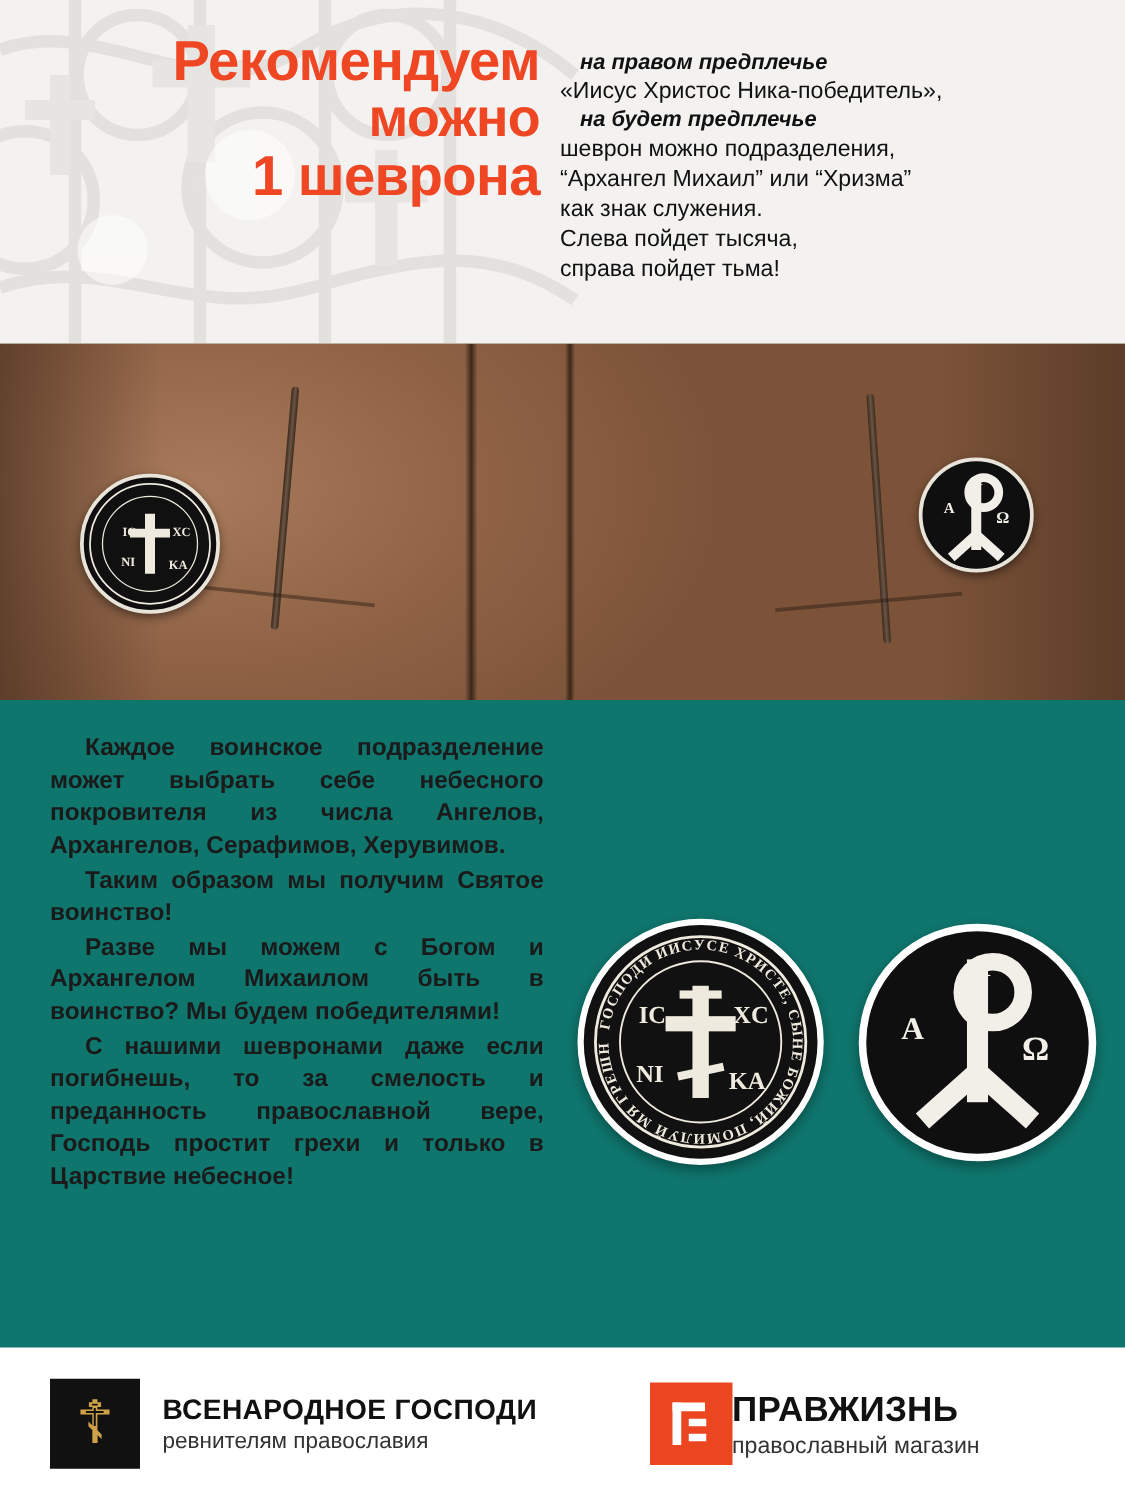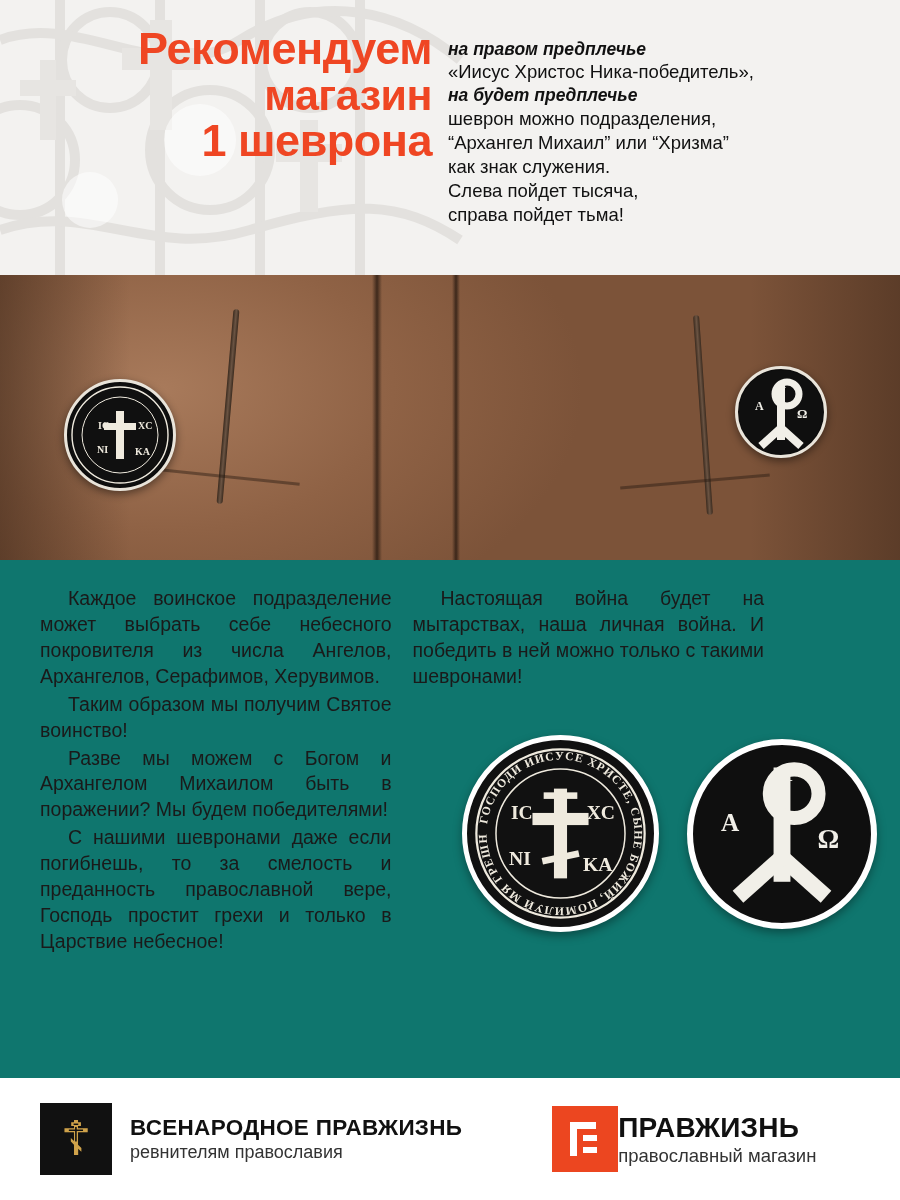--- a/index.html
+++ b/index.html
@@ -52,20 +52,21 @@
     width: 420px;
     padding-top: 12px;
     color: #1a1a1a;
   }
   .subcol .ital {
     font-style: italic;
     font-weight: bold;
     font-size: 17.5px;
     line-height: 1.28;
     color: #111;
+    margin-left: 16px;
   }
   .subcol .plain {
     font-size: 18.5px;
     line-height: 1.30;
     color: #111;
   }
 
   
   .photo {
     position: relative;
@@ -123,20 +124,21 @@
   .patch-nika-ph { left: 64px; top: 379px; width: 112px; height: 112px; }
   .patch-chi-ph  { left: 735px; top: 366px; width: 92px; height: 92px; }
 
   
   .body {
     position: relative;
     width: 804px;
     padding: 26px 40px 0 40px;
     display: flex;
     gap: 21px;
+    font-weight: bold;
   }
   .col {
     width: 395px;
     color: #1a1a1a;
     font-size: 19.5px;
     line-height: 1.33;
     text-align: justify;
   }
   .col p { margin-bottom: 2px; text-indent: 28px; }
   .col.right p { text-indent: 28px; }
@@ -241,21 +243,21 @@
       </g>
       <g fill="#ffffff" opacity="0.55">
         <circle cx="200" cy="140" r="36"></circle>
         <circle cx="90" cy="200" r="28"></circle>
       </g>
     </svg>
 
     <div class="header-inner">
       <div class="headline">
         <span class="l l1">Рекомендуем</span>
-        <span class="l l2">магазин</span>
+        <span class="l l2">можно</span>
         <span class="l l3">1 шеврона</span>
       </div>
 
       <div class="subcol">
         <div class="ital">на правом предплечье</div>
         <div class="plain">«Иисус Христос Ника-победитель»,</div>
         <div class="ital">на будет предплечье</div>
         <div class="plain" style="white-space:pre-line">шеврон можно подразделения,
 “Архангел Михаил” или “Хризма”
 как знак служения.
@@ -301,25 +303,22 @@
       <text x="20" y="44" fill="#f1efe8" font-size="12" font-family="Liberation Serif, serif" font-weight="bold">A</text>
       <text x="62" y="52" fill="#f1efe8" font-size="13" font-family="Liberation Serif, serif" font-weight="bold">Ω</text>
       <text x="47" y="22" fill="#f1efe8" font-size="11" font-family="Liberation Serif, serif" font-weight="bold">P</text>
     </svg>
   </div>
 
   <div class="body">
     <div class="col left">
       <p>Каждое воинское подразделение может выбрать себе небесного покровителя из числа Ангелов, Архангелов, Серафимов, Херувимов.</p>
       <p>Таким образом мы получим Святое воинство!</p>
-      <p>Разве мы можем с Богом и Архангелом Михаилом быть в поражении? Мы будем победителями!</p>
+      <p>Разве мы можем с Богом и Архангелом Михаилом быть в воинство? Мы будем победителями!</p>
       <p>С нашими шевронами даже если погибнешь, то за смелость и преданность православной вере, Господь  простит грехи и только в Царствие небесное!</p>
-    </div>
-    <div class="col right">
-      <p>Настоящая война будет на мытарствах, наша личная война. И победить в ней можно только с такими шевронами!</p>
     </div>
   </div>
 
   <div class="bigpatches">
     <div class="big big-nika">
       <svg viewBox="0 0 200 200" width="187" height="187">
         <defs>
           <path id="ringpath" d="M100,100 m-79,0 a79,79 0 1,1 158,0 a79,79 0 1,1 -158,0"></path>
         </defs>
         <circle cx="100" cy="100" r="98" fill="#111"></circle>
@@ -352,21 +351,21 @@
       </svg>
     </div>
   </div>
 
   <div class="footer">
     <div class="f-left">
       <div class="f-logo-dark">
         <span class="f-cross">☦</span>
       </div>
       <div class="f-left-text">
-        <div class="t1">ВСЕНАРОДНОЕ ПРАВЖИЗНЬ</div>
+        <div class="t1">ВСЕНАРОДНОЕ ГОСПОДИ</div>
         <div class="t2">ревнителям православия</div>
       </div>
     </div>
 
     <div class="f-right">
       <div class="f-logo-red">
         <svg width="44" height="44" viewBox="0 0 44 44">
           <rect x="7" y="5" width="7" height="34" fill="#fff"></rect>
           <rect x="7" y="5" width="26" height="7" fill="#fff"></rect>
           <rect x="20" y="18" width="14" height="6" fill="#fff"></rect>

